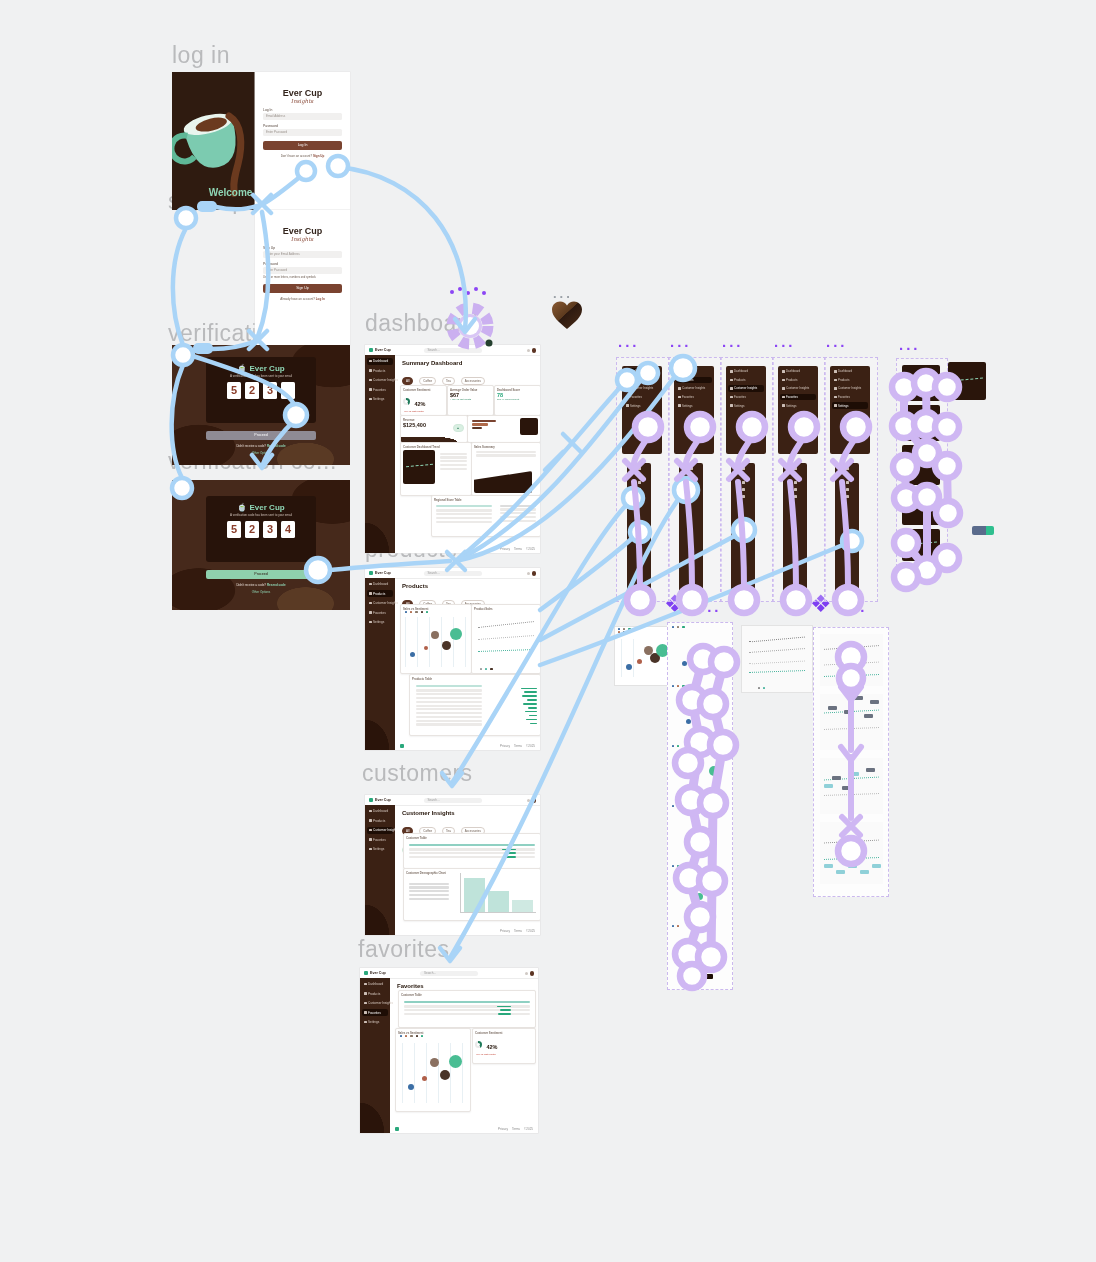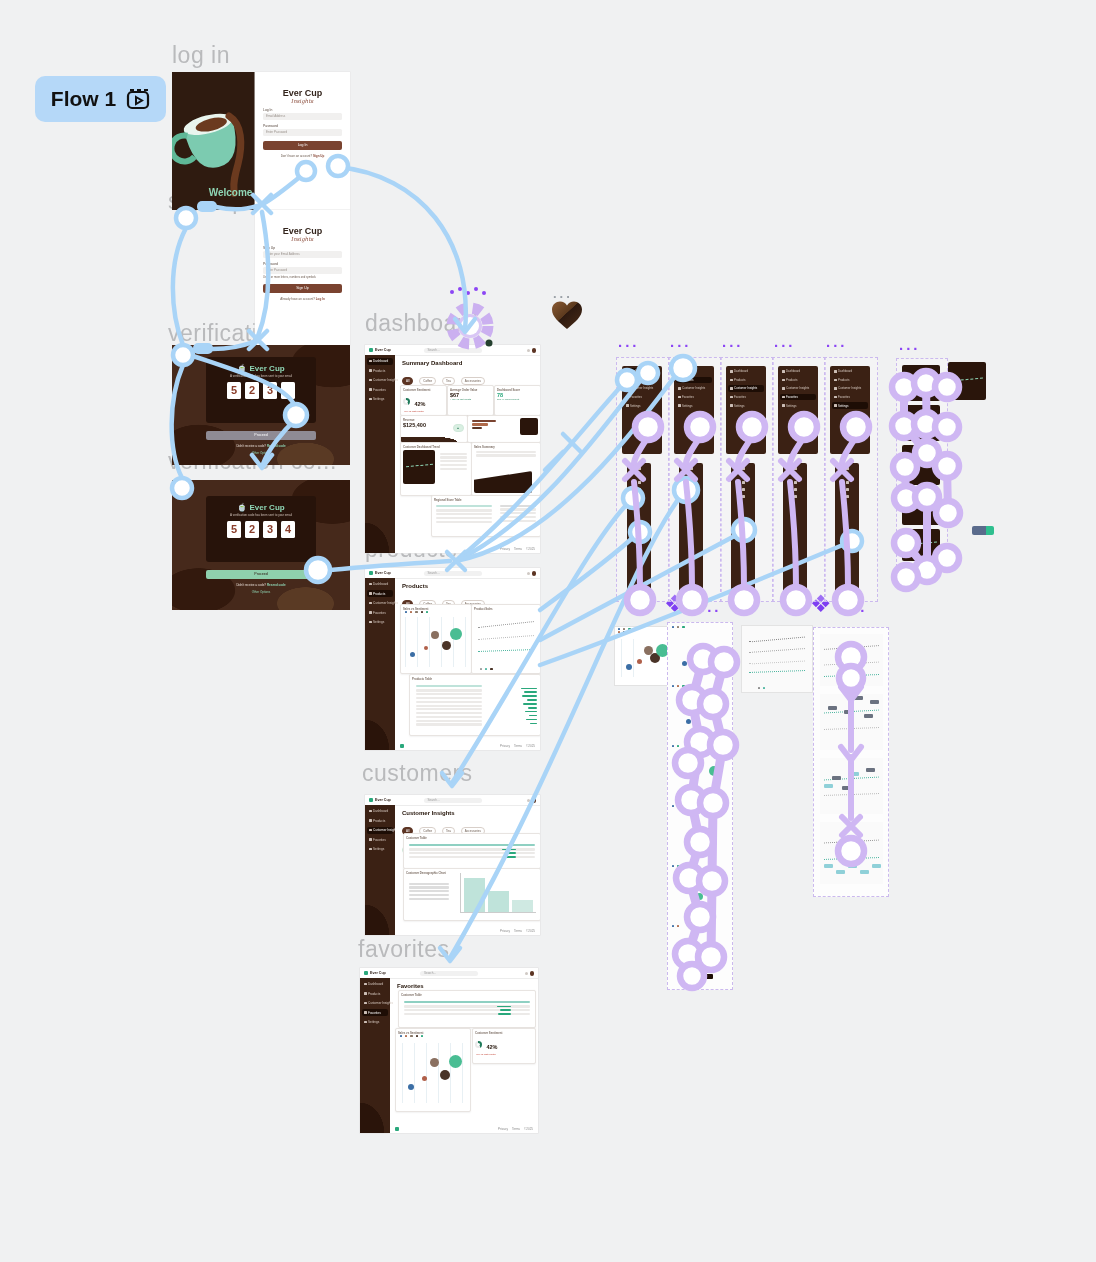--- a/index.html
+++ b/index.html
@@ -972,22 +972,14 @@
         <circle cx="700" cy="917" r="13"></circle>
       <circle cx="688" cy="954" r="13"></circle>
         <circle cx="711" cy="957" r="13"></circle>
         <circle cx="692" cy="976" r="12"></circle>
       <circle cx="851" cy="657" r="13"></circle>
         <circle cx="851" cy="678" r="12"></circle>
         <circle cx="851" cy="851" r="13"></circle>
     </g>
   </svg>
 
-  <div id="flowbadge">
-    <span class="t">Flow 1</span>
-    <svg width="24" height="22" viewBox="0 0 24 22">
-      <rect x="2" y="4" width="20" height="16" rx="4" fill="none" stroke="#111" stroke-width="2.2"></rect>
-      <path d="M4,2 h4 M11,2 h4 M18,2 h4" stroke="#111" stroke-width="2.2"></path>
-      <path d="M10,9 l6,3.5 l-6,3.5 Z" fill="none" stroke="#111" stroke-width="2"></path>
-    </svg>
-  </div>
 
 </div>
 
 </body></html>

